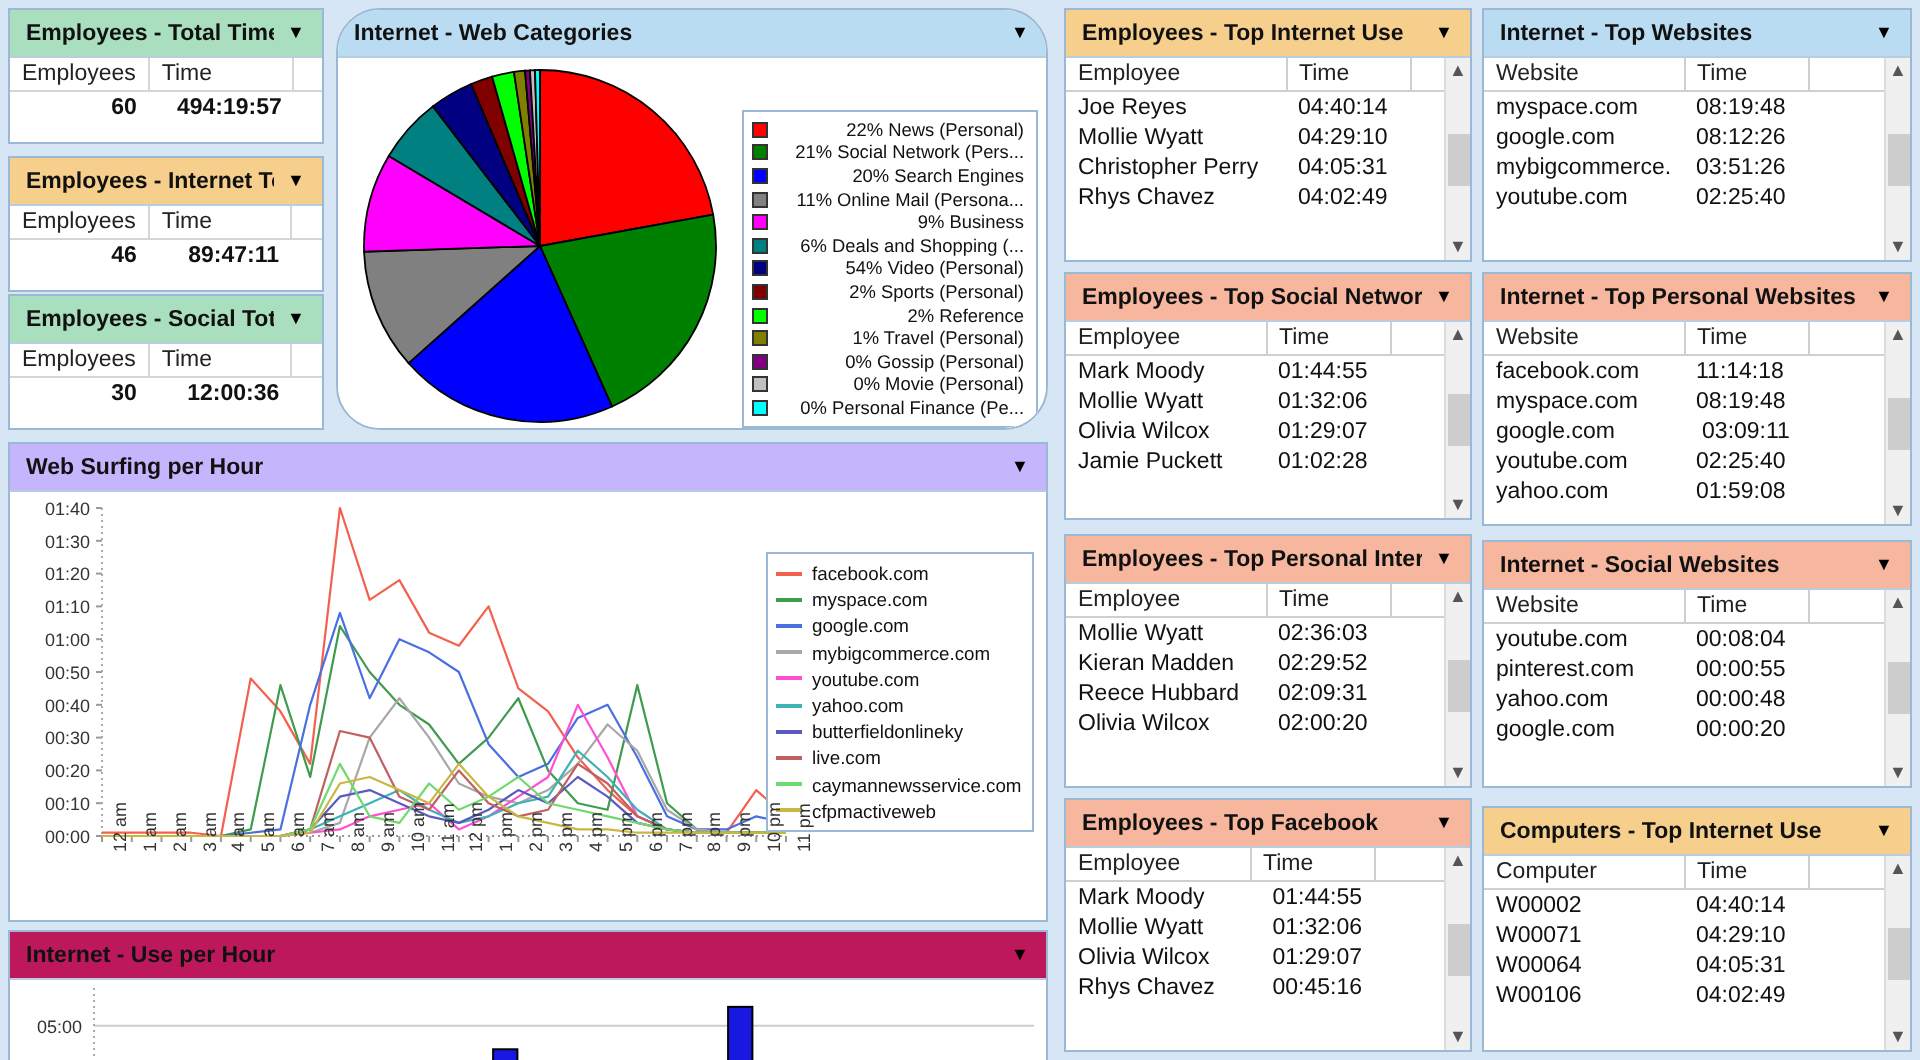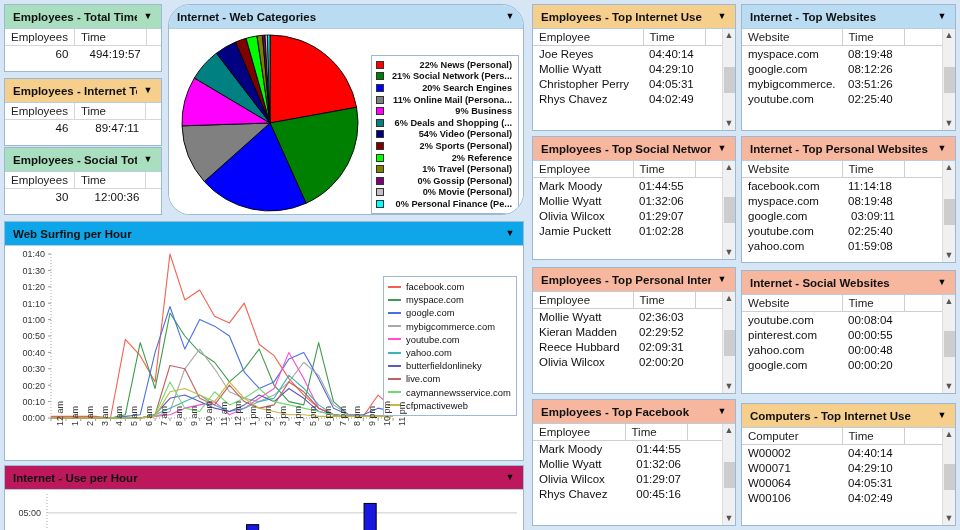--- a/index.html
+++ b/index.html
@@ -60,21 +60,21 @@
   table.sum th {
     text-align: left; font-weight: normal; color: #222;
     padding: 2px 6px; border-bottom: 1px solid #d6d6d6;
     border-right: 1px solid #d6d6d6;
     background: #fff;
   }
   table.sum th.last { border-right: none; }
   table.sum td {
     padding: 2px 6px; color: #111; font-size: 11.5px;
   }
-  td.num { text-align: right; }
+  td.num { text-align: right; font-weight: bold; }
 
   
   .listwrap { display: flex; height: 100%; }
   .listmain { flex: 1 1 auto; overflow: hidden; }
   table.lst { width: 100%; border-collapse: collapse; font-size: 11.5px; table-layout: fixed; }
   table.lst th {
     text-align: left; font-weight: normal; color: #222;
     padding: 2px 6px; border-bottom: 1px solid #cfcfcf;
     border-right: 1px solid #cfcfcf;
   }
@@ -92,21 +92,21 @@
   .sb-arrow { font-size: 9px; color: #555; line-height: 12px; height: 13px; }
   .sb-thumb { width: 11px; background: #cdcdcd; border-radius: 0; }
 
   
   .legendbox {
     position: absolute;
     border: 1px solid #9bb8d4;
     background: #fff;
     padding: 3px 4px;
   }
-  .legrow { display: flex; align-items: center; height: 11.6px; font-weight: bold; }
+  .legrow { display: flex; align-items: center; height: 11.6px; }
   .swatch { width: 8px; height: 8px; border: 1px solid #333; flex: 0 0 auto; }
   .legtxt {
     flex: 1 1 auto; text-align: right; font-size: 9.2px;
     color: #111; white-space: nowrap; overflow: hidden;
     padding-right: 2px;
   }
   
   .llegrow { display: flex; align-items: center; height: 13.2px; }
   .lswatch { width: 13px; height: 2px; flex: 0 0 auto; margin-right: 5px; }
   .llegtxt { font-size: 9.4px; color: #111; white-space: nowrap; }
@@ -263,21 +263,21 @@
           </div>
           <div class="legrow">
             <div class="swatch" style="background: rgb(0, 255, 255);"></div>
             <div class="legtxt">0% Personal Finance (Pe...</div>
           </div>
         </div>
     </div>
   </div>
 
   <div class="panel" style="left:4px; top:221px; width:520px; height:240px;">
-    <div class="panel-head hd-blue" style="background: #0ea5e9; gap: 28px;">
+    <div class="panel-head hd-blue" style="background: #c4b5fd; gap: 28px;">
       <span class="ttl">Web Surfing per Hour</span>
       <span class="caret">▼</span>
     </div>
     <div class="panel-body">
       <svg id="line-svg" style="position:absolute; left:0; top:0;" width="518" height="214" viewBox="0 0 518 214">
           <text x="40" y="175.4" text-anchor="end" font-family="&quot;Liberation Sans&quot;, sans-serif" font-size="9" fill="#333">00:00</text>
           <line x1="43" y1="172" x2="46" y2="172" stroke="#999" stroke-width="1"></line>
           <text x="40" y="159" text-anchor="end" font-family="&quot;Liberation Sans&quot;, sans-serif" font-size="9" fill="#333">00:10</text>
           <line x1="43" y1="155.6" x2="46" y2="155.6" stroke="#999" stroke-width="1"></line>
           <text x="40" y="142.6" text-anchor="end" font-family="&quot;Liberation Sans&quot;, sans-serif" font-size="9" fill="#333">00:20</text>

